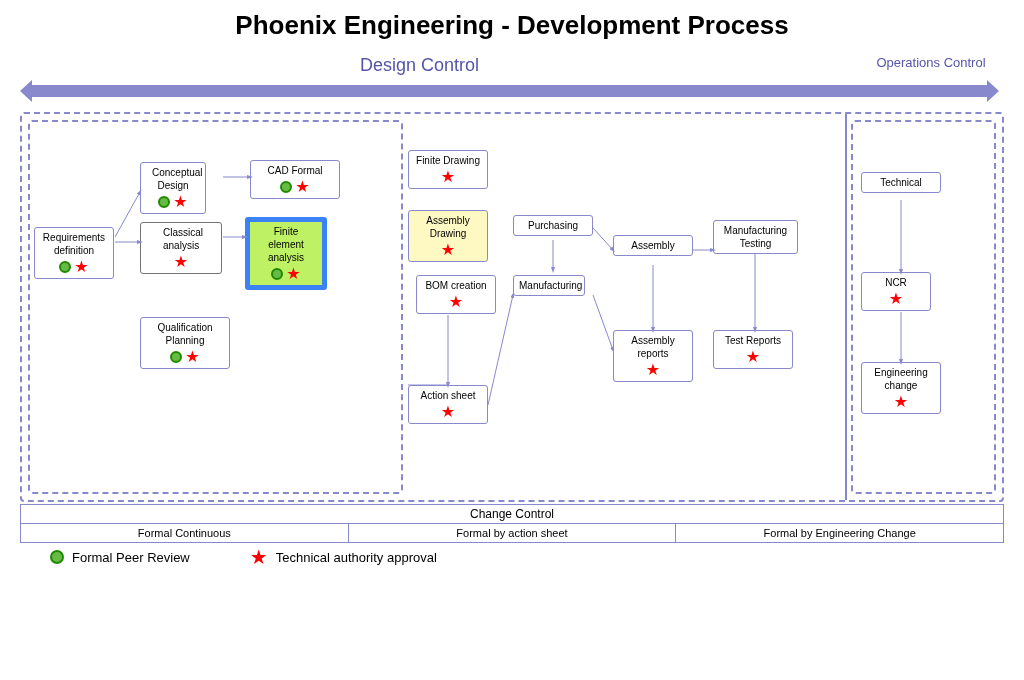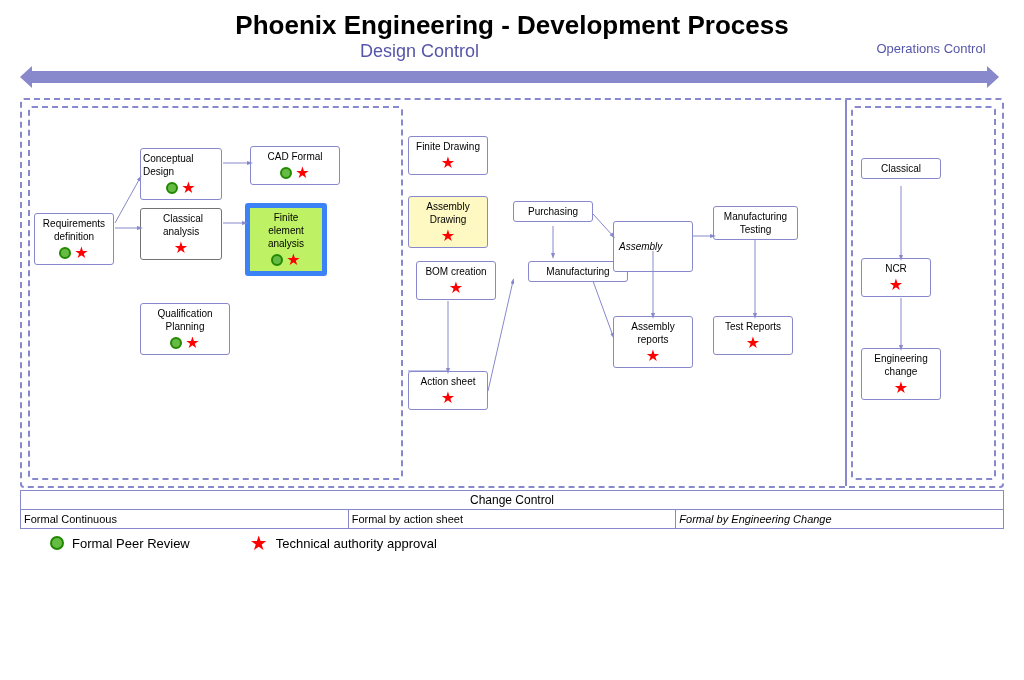--- a/index.html
+++ b/index.html
@@ -15,21 +15,21 @@
       width: 1024px;
       height: 680px;
       padding: 10px 20px;
       display: flex;
       flex-direction: column;
     }
     .title {
       font-size: 26px;
       font-weight: bold;
       text-align: center;
-      margin-bottom: 0;
+      margin-bottom: 14px;
       color: #000;
     }
     .star {
       color: red;
       font-size: 16px;
       line-height: 1;
     }
     .dot {
       width: 12px;
       height: 12px;
@@ -55,24 +55,25 @@
       border-bottom: 1px solid #8888cc;
       padding: 2px;
       background: #fff;
     }
     .cc-row {
       display: flex;
       font-size: 11px;
     }
     .cc-cell {
       flex: 1;
+      text-align: center;
       padding: 3px;
       border-right: 1px solid #8888cc;
     }
-    .cc-cell:last-child { border-right: none; font-style: italic; }
+    .cc-cell:last-child { border-right: none; }
     .legend-row {
       display: flex;
       align-items: center;
       justify-content: flex-start;
       gap: 60px;
       margin-top: 4px;
       padding: 0 30px;
       font-size: 12px;
     }
     .legend-item {
@@ -127,21 +128,21 @@
     <div class="left-inner">
 
       <div style="position:absolute; left:4px; top:105px; border:1px solid #8888cc; border-radius:3px; padding:3px 5px; font-size:10px; text-align:center; background:#fff; width:80px; line-height:1.3;">
         <span>Requirements definition</span>
         <div class="icons-row" style="justify-content:center;">
           <span class="dot"></span>
           <span class="star">★</span>
         </div>
       </div>
 
-      <div style="position:absolute; left:110px; top:40px; border:1px solid #8888cc; border-radius:3px; padding:3px 2px; font-size:10px; background:#fff; width:82px; line-height:1.3;">
+      <div style="position:absolute; left:110px; top:40px; border:1px solid #8888cc; border-radius:3px; padding:3px 11px; font-size:10px; text-align:center; background:#fff; width:66px; line-height:1.3;">
         <span>Conceptual Design</span>
         <div class="icons-row" style="justify-content:center;">
           <span class="dot"></span>
           <span class="star">★</span>
         </div>
       </div>
 
       <div style="position:absolute; left:110px; top:100px; border:1px solid #737373; border-radius:3px; padding:3px 22px; font-size:10px; text-align:center; background:#fff; width:82px; line-height:1.3;">
         <span>Classical analysis</span>
         <div class="icons-row" style="justify-content:center;">
@@ -217,25 +218,25 @@
         <span>Action sheet</span>
         <div class="icons-row" style="justify-content:center;">
           <span class="star">★</span>
         </div>
       </div>
 
       <div style="position:absolute; left:105px; top:95px; border:1px solid #8888cc; border-radius:3px; padding:3px 5px; font-size:10px; text-align:center; background:#fff; width:80px; line-height:1.3;">
         <span>Purchasing</span>
       </div>
 
-      <div style="position:absolute; left:120px; top:155px; border:1px solid #8888cc; border-radius:3px; padding:3px 5px; font-size:10px; text-align:center; background:#fff; width:100px; line-height:1.3;">
+      <div style="position:absolute; left:105px; top:155px; border:1px solid #8888cc; border-radius:3px; padding:3px 5px; font-size:10px; text-align:center; background:#fff; width:72px; line-height:1.3;">
         <span>Manufacturing</span>
       </div>
 
-      <div style="position:absolute; left:205px; top:115px; border:1px solid #8888cc; border-radius:3px; padding:18px 5px; font-size:10px; text-align:left; background:#fff; width:80px; line-height:1.3;font-style:italic;">
+      <div style="position:absolute; left:205px; top:115px; border:1px solid #8888cc; border-radius:3px; padding:3px 5px; font-size:10px; text-align:center; background:#fff; width:80px; line-height:1.3;">
         <span>Assembly</span>
       </div>
 
       <div style="position:absolute; left:305px; top:100px; border:1px solid #8888cc; border-radius:3px; padding:3px 5px; font-size:10px; text-align:center; background:#fff; width:85px; line-height:1.3;">
         <span>Manufacturing Testing</span>
       </div>
 
       <div style="position:absolute; left:205px; top:210px; border:1px solid #8888cc; border-radius:3px; padding:3px 5px; font-size:10px; text-align:center; background:#fff; width:80px; line-height:1.3;">
         <span>Assembly reports</span>
         <div class="icons-row" style="justify-content:center;">
@@ -272,21 +273,21 @@
         <line x1="40" y1="195" x2="40" y2="265" stroke="#8888cc" stroke-width="1" marker-end="url(#arr2)"></line>
         <line x1="40" y1="265" x2="0" y2="265" stroke="#8888cc" stroke-width="1"></line>
 
         <line x1="80" y1="285" x2="105" y2="175" stroke="#8888cc" stroke-width="1" marker-end="url(#arr2)"></line>
       </svg>
     </div>
 
     <div class="right-outer">
 
       <div style="position:absolute; left:8px; top:50px; border:1px solid #8888cc; border-radius:3px; padding:3px 5px; font-size:10px; text-align:center; background:#fff; width:80px; line-height:1.3;">
-        <span>Classical</span>
+        <span>Technical</span>
       </div>
 
       <div style="position:absolute; left:8px; top:150px; border:1px solid #8888cc; border-radius:3px; padding:3px 5px; font-size:10px; text-align:center; background:#fff; width:70px; line-height:1.3;">
         <span>NCR</span>
         <div class="icons-row" style="justify-content:center;">
           <span class="star">★</span>
         </div>
       </div>
 
       <div style="position:absolute; left:8px; top:240px; border:1px solid #8888cc; border-radius:3px; padding:3px 5px; font-size:10px; text-align:center; background:#fff; width:80px; line-height:1.3;">

